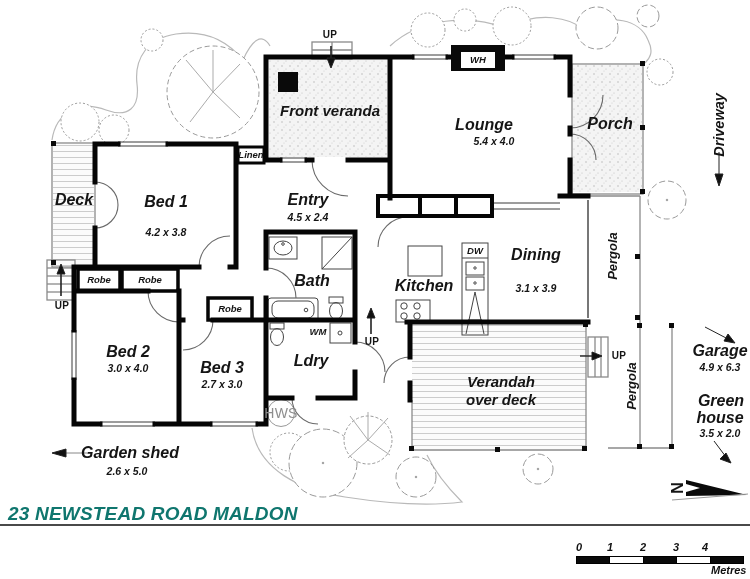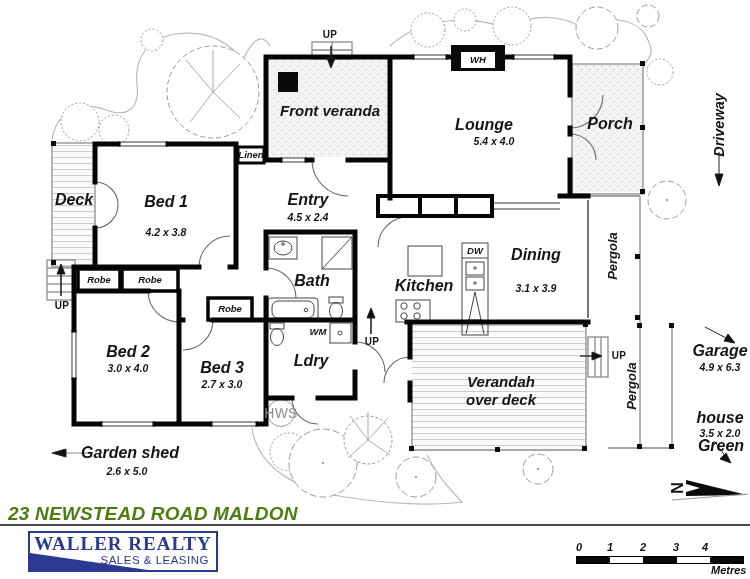--- a/index.html
+++ b/index.html
@@ -11,21 +11,21 @@
   .dims{font-size:10.5px;}
   .sm{font-size:9.5px;}
   .md{font-size:16px;}
   .up{font-style:normal;font-size:10px;letter-spacing:.4px;}
   .rot{transform:translate(-50%,-50%) rotate(-90deg);font-size:13px;}
   .rot-big{transform:translate(-50%,-50%) rotate(-90deg);font-size:14.5px;}
   .gray{color:#8e8e8e;font-style:normal;font-weight:normal;font-size:14px;letter-spacing:.2px;}
   .north-n{transform:translate(-50%,-50%) rotate(-90deg);font-style:normal;font-weight:bold;font-size:16px;}
   
   .address{position:absolute;left:8px;top:503px;font-style:italic;font-weight:bold;
-           font-size:19px;letter-spacing:.2px;color:#4d7c0f;}
+           font-size:19px;letter-spacing:.2px;color:#0f766e;}
   .disclaimer{position:absolute;right:20px;top:509px;font-style:italic;font-size:11.5px;color:#222;}
   .footer-rule{position:absolute;left:0;top:524px;width:750px;height:2px;background:#4a4a4a;}
   .house-area{position:absolute;left:362px;top:545px;font-style:italic;font-weight:bold;font-size:16px;}
   .logo{position:absolute;left:28px;top:531px;width:186px;height:37px;border:2px solid #2b3990;
         background:#fdfdfd;overflow:hidden;}
   .logo-swoosh{position:absolute;left:0;bottom:0;width:118px;height:17px;background:#2b3990;
                clip-path:polygon(0 0,100% 100%,0 100%);}
   .logo-l1{position:relative;z-index:2;text-align:center;font-family:"Liberation Serif",serif;
            font-weight:bold;font-size:19px;line-height:21px;color:#2b3990;letter-spacing:1px;}
   .logo-l2{position:relative;z-index:2;text-align:right;padding-right:7px;font-size:11.5px;
@@ -303,36 +303,31 @@
 <div class="lbl sm" style="left:475px;top:251px;">DW</div>
 <div class="lbl md" style="left:536px;top:255px;">Dining</div>
 <div class="lbl dims" style="left:536px;top:288px;">3.1 x 3.9</div>
 <div class="lbl rot" style="left:612px;top:256px;">Pergola</div>
 <div class="lbl" style="left:501px;top:381px;">Verandah</div>
 <div class="lbl" style="left:501px;top:399px;">over deck</div>
 <div class="lbl up" style="left:619px;top:356px;">UP</div>
 <div class="lbl rot" style="left:631px;top:386px;">Pergola</div>
 <div class="lbl md" style="left:720px;top:351px;">Garage</div>
 <div class="lbl dims" style="left:720px;top:367px;">4.9 x 6.3</div>
-<div class="lbl md" style="left:721px;top:401px;margin-top:45px;">Green</div>
+<div class="lbl md" style="left:721px;top:401px;">Green</div>
 <div class="lbl md" style="left:720px;top:418px;">house</div>
 <div class="lbl dims" style="left:720px;top:433px;">3.5 x 2.0</div>
 <div class="lbl gray" style="left:281px;top:413px;">HWS</div>
 <div class="lbl" style="left:130px;top:453px;font-size:16px;">Garden shed</div>
 <div class="lbl dims" style="left:127px;top:471px;">2.6 x 5.0</div>
 <div class="lbl north-n" style="left:678px;top:488px;">N</div>
 
 <div class="footer-rule"></div>
 <div class="address">23 NEWSTEAD ROAD MALDON</div>
 
-<div class="logo">
-  <div class="logo-swoosh"></div>
-  <div class="logo-l1">WALLER REALTY</div>
-  <div class="logo-l2">SALES &amp; LEASING</div>
-</div>
 
 
 <div class="scale">
   <span class="tick" style="left:0;">0</span>
   <span class="tick" style="left:31px;">1</span>
   <span class="tick" style="left:64px;">2</span>
   <span class="tick" style="left:97px;">3</span>
   <span class="tick" style="left:126px;">4</span>
   <span class="unit">Metres</span>
   <div class="scale-bar">

